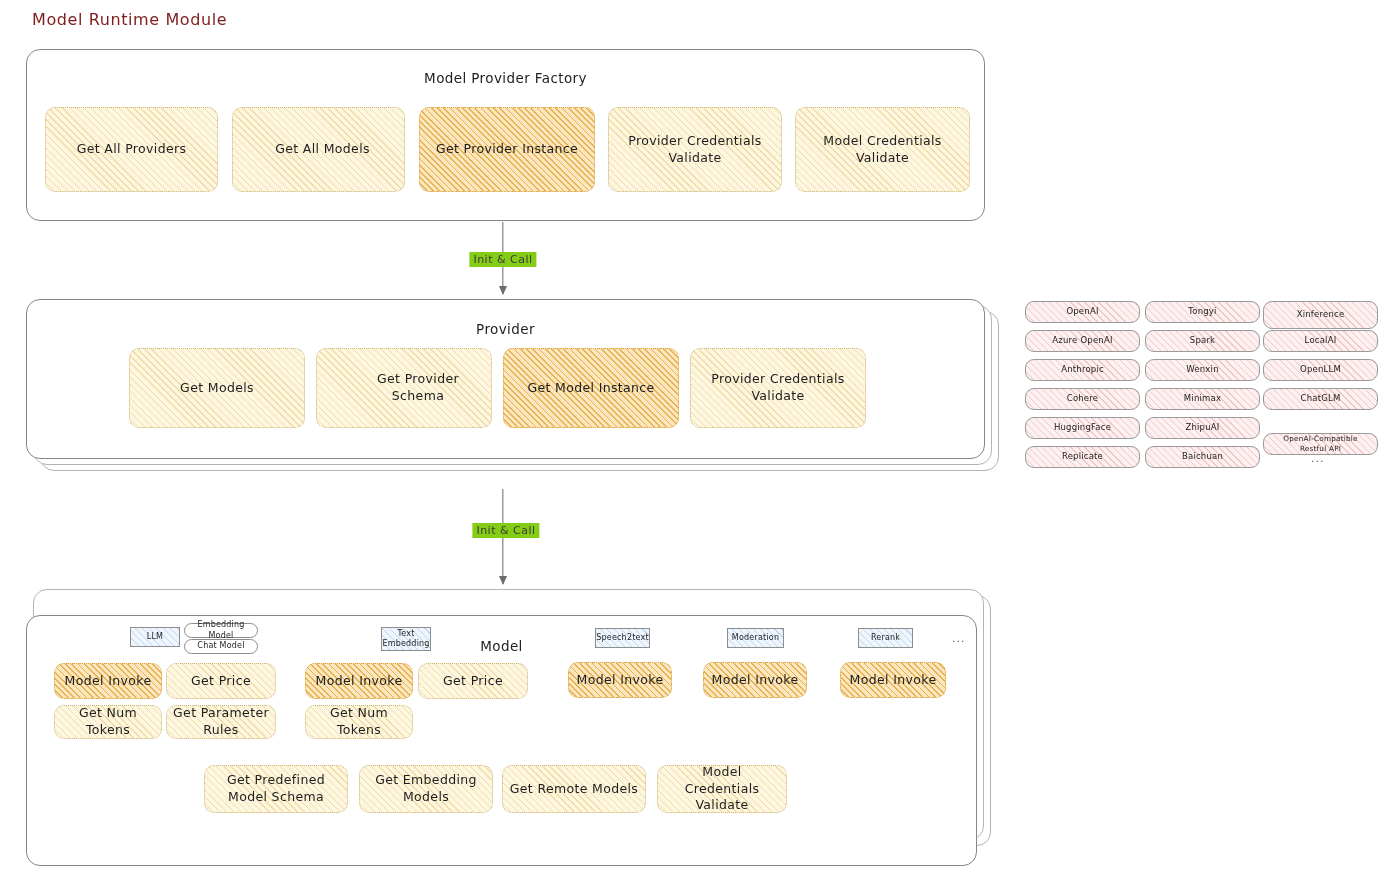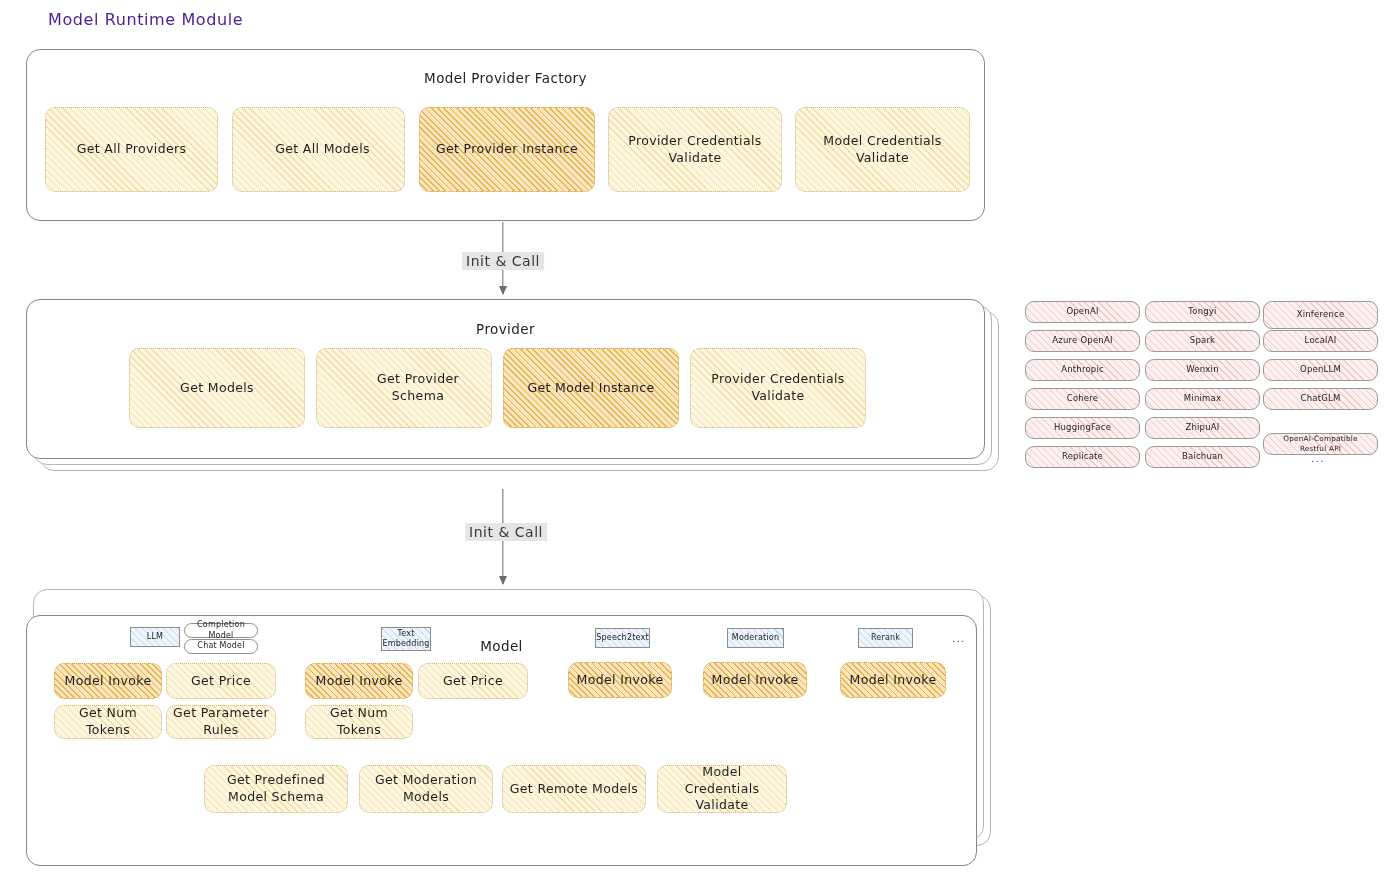--- a/index.html
+++ b/index.html
@@ -9,22 +9,22 @@
     background:#ffffff;
     font-family:"DejaVu Sans", sans-serif;
     color:#1e1e1e;
     position:relative;
     overflow:hidden;
   }
   .canvas{position:absolute;inset:0;}
 
   
   #page-title{
-    position:absolute;left:48px;top:10px;
-    font-size:16px;letter-spacing:.6px;color:#4c1d95;
+    position:absolute;left:32px;top:10px;
+    font-size:16px;letter-spacing:.6px;color:#7f1d1d;
     white-space:nowrap;
   }
 
   
   .card{
     position:absolute;
     background:#ffffff;
     border:1.3px solid #868686;
     border-radius:14px;
     box-sizing:border-box;
@@ -122,22 +122,22 @@
   }
   .arrow .head{
     position:absolute;left:50%;bottom:-1px;
     width:0;height:0;transform:translateX(-50%);
     border-left:4.5px solid transparent;
     border-right:4.5px solid transparent;
     border-top:9px solid #6b6b6b;
   }
   .arrow-label{
     position:absolute;
-    font-size:14px;letter-spacing:.5px;color:#3a3a3a;
-    background:#e5e5e5;padding:1px 4px;white-space:nowrap;
+    font-size:11px;letter-spacing:.5px;color:#3a3a3a;
+    background:#84cc16;padding:1px 4px;white-space:nowrap;
     transform:translateX(-50%);
   }
 
   .ellipsis{
     position:absolute;font-size:11px;color:#555;letter-spacing:1px;
   }
 </style>
 </head>
 <body>
 
@@ -254,21 +254,21 @@
   <div class="card-shadow" style="left:40px;top:595px;width:951px;height:251px;"></div>
   <div class="card-shadow" style="left:33px;top:589px;width:951px;height:251px;"></div>
   <div class="card" style="left:26px;top:583px;width:951px;height:251px;margin-top:32px;">
     <div class="card-title" style="top:22px;">Model</div>
   </div>
 
   <div class="hbox b" style="left:130px;top:627px;width:50px;height:20px;">
     <span>LLM</span>
   </div>
   <div class="hbox w" style="left:184px;top:623px;width:74px;height:15px;">
-    <span>Completion Model</span>
+    <span>Embedding Model</span>
   </div>
   <div class="hbox w" style="left:184px;top:639px;width:74px;height:15px;">
     <span>Chat Model</span>
   </div>
 
   <div class="hbox y2" style="left:54px;top:663px;width:108px;height:36px;">
     <span>Model Invoke</span>
   </div>
   <div class="hbox y" style="left:166px;top:663px;width:110px;height:36px;">
     <span>Get Price</span>
@@ -313,21 +313,21 @@
   <div class="hbox y2" style="left:840px;top:662px;width:106px;height:36px;">
     <span>Model Invoke</span>
   </div>
 
   <div class="ellipsis" style="left:952px;top:632px;">...</div>
 
   <div class="hbox y" style="left:204px;top:765px;width:144px;height:48px;">
     <span>Get Predefined Model Schema</span>
   </div>
   <div class="hbox y" style="left:359px;top:765px;width:134px;height:48px;">
-    <span>Get Moderation Models</span>
+    <span>Get Embedding Models</span>
   </div>
   <div class="hbox y" style="left:502px;top:765px;width:144px;height:48px;">
     <span>Get Remote Models</span>
   </div>
   <div class="hbox y" style="left:657px;top:765px;width:130px;height:48px;">
     <span>Model Credentials Validate</span>
   </div>
 
 </div>
 

